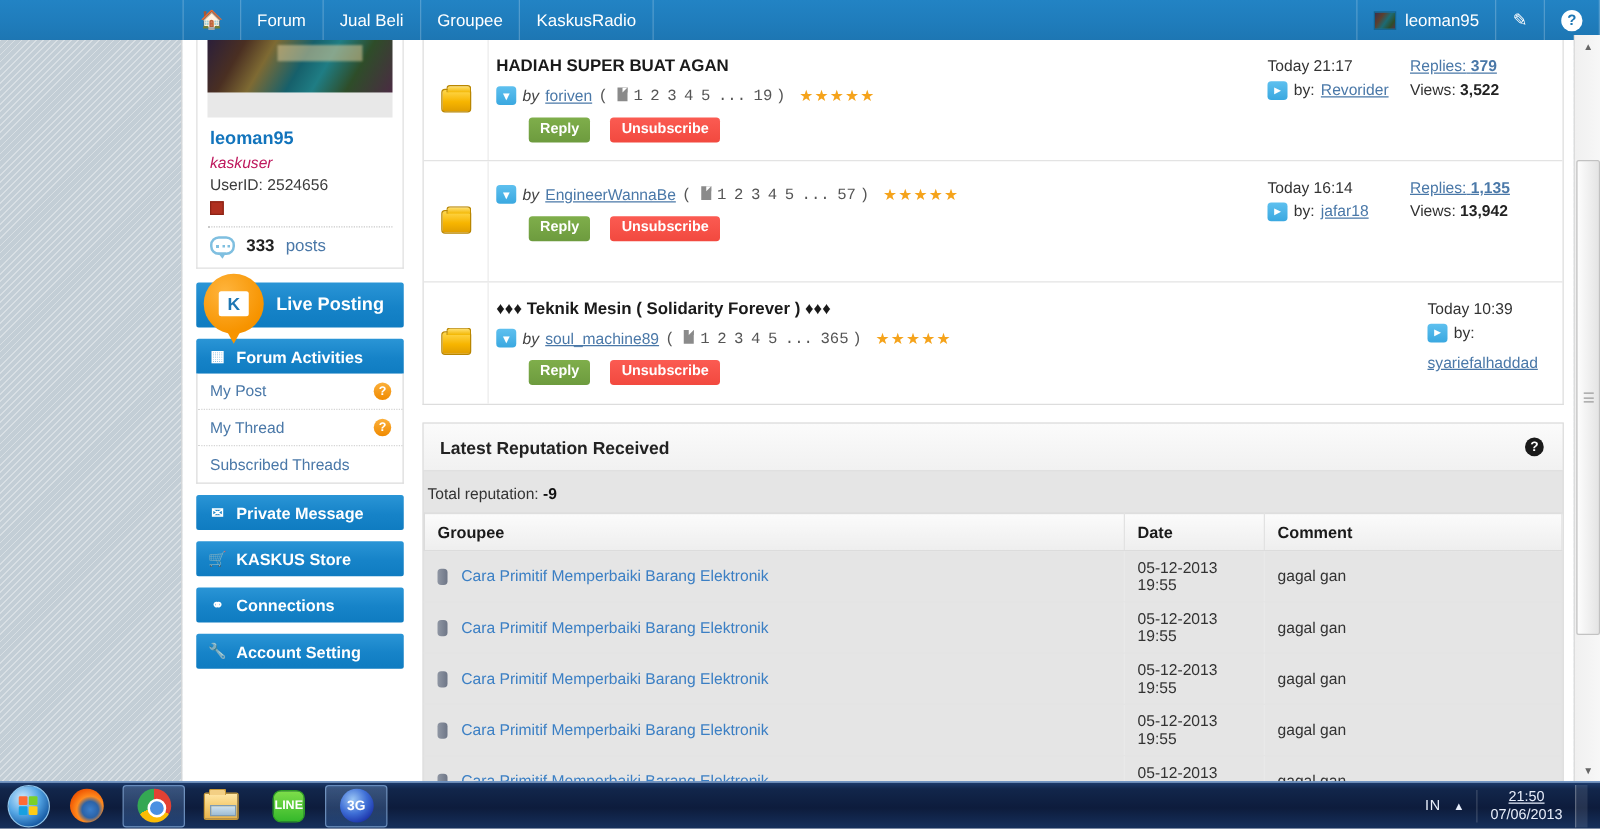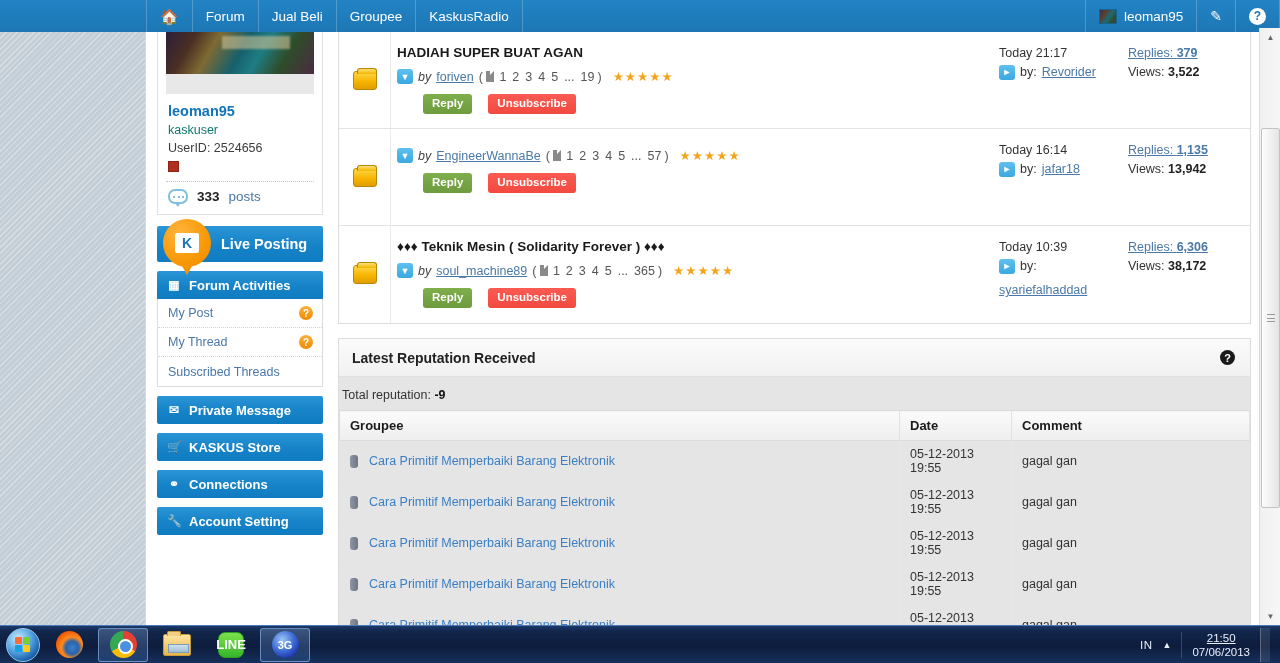--- a/index.html
+++ b/index.html
@@ -82,21 +82,21 @@
     content: ""; position: absolute; left: 38%; top: 4px; width: 46%; height: 13px;
     background: rgba(220,200,150,0.55);
     filter: blur(1px);
   }
   .banner-foot { width: 148px; height: 20px; margin: 0 auto; background: #e8e8e8; }
   .user-body { padding: 8px 10px 0 10px; }
   .user-name {
     color: #1274bc; font-size: 14.5px; font-weight: bold; line-height: 19px;
     cursor: pointer;
   }
-  .user-role { color: #0f766e; font-size: 12.5px; line-height: 18px; }
+  .user-role { color: #be185d; font-size: 12.5px; line-height: 18px; font-style: italic; }
   .user-id { color: #3c3c3c; font-size: 12.5px; line-height: 18px; }
   .rep-block { width: 11px; height: 11px; background: #b03020; margin-top: 4px; border:1px solid #8c2315;}
   .user-div { border-top: 1px dotted #c9c9c9; margin: 9px 8px 0 8px; }
   .posts-row { display: flex; align-items: center; padding: 7px 10px 8px 10px; gap: 9px; }
   .bubble-ico {
     width: 20px; height: 15px; border: 2px solid #7fbfe0; border-radius: 7px;
     position: relative; flex: none;
   }
   .bubble-ico:after {
     content:""; position:absolute; left:4px; bottom:-5px;
@@ -180,21 +180,21 @@
   .th-title { font-size: 13.5px; font-weight: bold; color: #1a1a1a; line-height: 18px; cursor:pointer; }
   .th-meta { display: flex; align-items: center; gap: 5px; margin-top: 7px; flex-wrap: wrap; font-size: 12.5px; color: #555; }
   .chev-box {
     width: 16px; height: 15px; border-radius: 3px; flex:none;
     background: linear-gradient(to bottom,#5ec0ef,#3aa8e0);
     color: #fff; font-size: 9px; display: flex; align-items: center; justify-content: center;
     cursor: pointer;
   }
   .by { font-style: italic; color: #444; }
   .author { color: #4a78a8; text-decoration: underline; cursor: pointer; }
-  .pager { color: #555; }
+  .pager { color: #555; font-family: Liberation Mono, monospace; }
   .pager .pg { color: #555; cursor: pointer; margin: 0 3px; }
   .doc-ico {
     display:inline-block; width: 8px; height: 11px; background: #8a8a8a;
     position: relative; vertical-align: -1px; margin-right: 2px;
   }
   .doc-ico:after { content:""; position:absolute; right:0; top:0;
     border-left: 4px solid #fff; border-bottom: 4px solid #8a8a8a; }
   .stars { color: #f5a31b; font-size: 12.5px; letter-spacing: 1px; margin-left: 6px; }
   .th-actions { margin-top: 10px; display: flex; gap: 16px; margin-left: 26px; }
   .btn-reply, .btn-unsub {
@@ -205,21 +205,21 @@
   .btn-unsub { background: linear-gradient(to bottom,#fb5b52,#f2493f); }
   .th-date { width: 112px; flex: none; padding: 12px 4px 0 4px; font-size: 12.5px; color: #333; }
   .th-date .ln { line-height: 19px; }
   .th-date .lastby { display: flex; align-items: center; gap: 5px; flex-wrap: wrap; }
   .arrow-box {
     width: 16px; height: 15px; border-radius: 3px; flex: none;
     background: linear-gradient(to bottom,#5ec0ef,#3aa8e0);
     color: #fff; font-size: 9px; display:flex; align-items:center; justify-content:center;
     cursor: pointer;
   }
-  .th-stat { width: 128px; flex: none; padding: 12px 6px 0 6px; font-size: 12.5px; color: #333; margin-left: 15px; }
+  .th-stat { width: 128px; flex: none; padding: 12px 6px 0 6px; font-size: 12.5px; color: #333; }
   .th-stat .rep { color: #4a78a8; text-decoration: underline; cursor: pointer; line-height: 19px; }
   .th-stat .rep b { font-weight: bold; }
   .th-stat .vw { line-height: 19px; }
   .th-stat .vw b { font-weight: bold; color: #222; }
 
   
   .rep-panel { margin-top: 14px; border: 1px solid #ddd; background: #e5e5e5; }
   .rep-head {
     height: 38px; background: linear-gradient(to bottom,#fbfbfb,#f1f1f1);
     border-bottom: 1px solid #e0e0e0;
@@ -346,21 +346,21 @@
     content:""; position:absolute; left:3px; top:-4px; width:12px; height:4px;
     background:#f3cf84; border:1px solid #c99a38; border-bottom:none; border-radius:2px 2px 0 0;
   }
   .ico-folder:after {
     content:""; position:absolute; left:4px; bottom:2px; width:19px; height:7px;
     background: linear-gradient(to bottom,#cfe2ef,#9fbdd4); border:1px solid #7e9cb4;
   }
   .ico-line {
     width:26px; height:26px; border-radius:7px;
     background: linear-gradient(to bottom,#7ede4a,#35b82b);
-    color:#fff; font-size:13px; font-weight:bold;
+    color:#fff; font-size:10px; font-weight:bold;
     display:flex; align-items:center; justify-content:center;
     border:1px solid #2d9e26;
   }
   .ico-3g {
     width:27px; height:27px; border-radius:50%;
     background: radial-gradient(circle at 38% 32%, #9bc6f5 0%, #3f6fd6 45%, #1a31a8 80%, #0f1f76 100%);
     color:#fff; font-size:11px; font-weight:bold;
     display:flex; align-items:center; justify-content:center;
   }
   #tray {
@@ -574,30 +574,20 @@
                 <span class="btn-reply">Reply</span>
                 <span class="btn-unsub">Unsubscribe</span>
               </div>
             </div>
             <div class="th-date">
               <div class="ln">Today 10:39</div>
               <div class="ln lastby">
                 <span class="arrow-box">►</span>
                 <span>by:</span>
                 <span class="author">syariefalhaddad</span>
-              </div>
-            </div>
-            <div class="th-stat">
-              <div class="rep">
-                <span>Replies:</span>
-                <b>6,306</b>
-              </div>
-              <div class="vw">
-                <span>Views:</span>
-                <b>38,172</b>
               </div>
             </div>
           </div>
 
         </div>
 
         <div class="rep-panel">
           <div class="rep-head">
             <span class="rep-head-title">Latest Reputation Received</span>
             <span class="rep-help">?</span>

